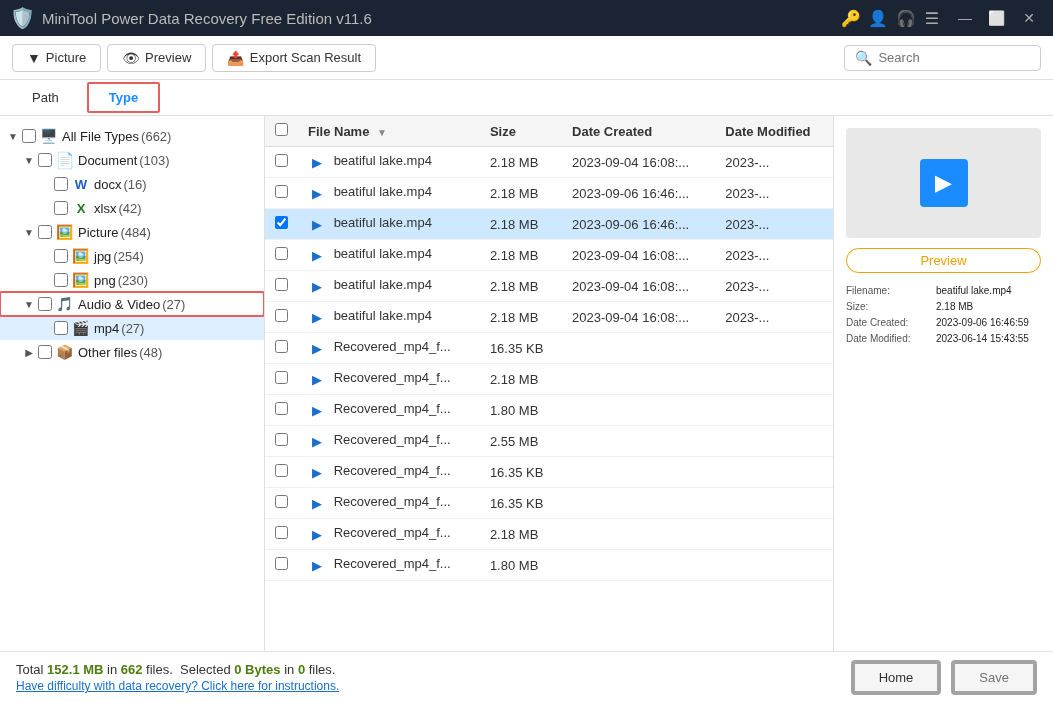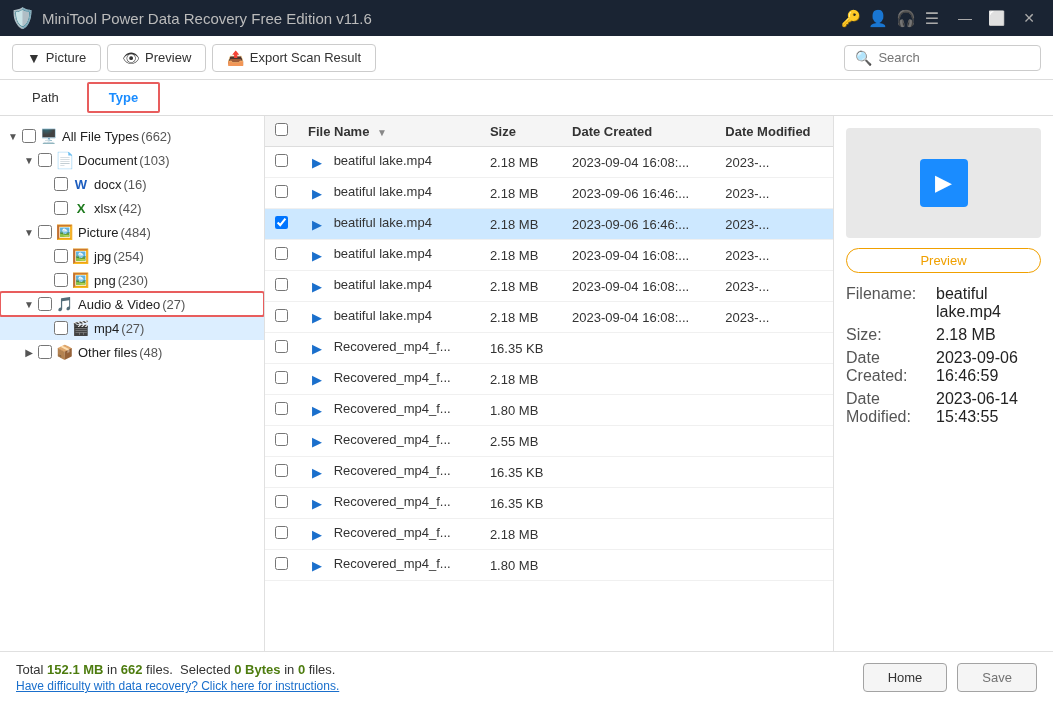--- a/index.html
+++ b/index.html
@@ -127,35 +127,35 @@
     #preview-thumb .play-icon {
       width: 48px; height: 48px; background: #1a8cff; border-radius: 4px;
       display: flex; align-items: center; justify-content: center; color: #fff; font-size: 22px;
     }
     .preview-btn {
       display: block; width: 100%; text-align: center;
       border: 1px solid #f0a000; border-radius: 14px; padding: 4px 0;
       color: #f0a000; font-size: 13px; cursor: pointer; margin-bottom: 12px;
       background: transparent;
     }
-    .meta-row { display: flex; margin-bottom: 5px; font-size: 16px; }
+    .meta-row { display: flex; margin-bottom: 5px; font-size: 10px; }
     .meta-label { color: #555; width: 90px; flex-shrink: 0; }
     .meta-value { color: #222; font-weight: 500; }
 
     
     #statusbar {
       background: #fff; height: 52px; border-top: 1px solid #e0e0e0;
       display: flex; align-items: center; padding: 0 16px; justify-content: space-between;
     }
     #statusbar .status-text { font-size: 13px; color: #333; }
     #statusbar .status-text strong { font-weight: 700; color: #4d7c0f; }
     #statusbar .status-link { color: #1a6fcc; font-size: 12px; text-decoration: underline; cursor: pointer; display: block; margin-top: 2px; }
     #statusbar .status-btns { display: flex; gap: 10px; }
     .status-btn {
-      padding: 6px 24px; border: 1px solid #a3a3a3; border-radius: 4px;
+      padding: 6px 24px; border: 4px solid #a3a3a3; border-radius: 4px;
       font-size: 13px; cursor: pointer; background: #f5f5f5; color: #333;
     }
     .status-btn.disabled { color: #737373; cursor: default; }
 
     
     .icon-doc { color: #4a90e2; }
     .icon-pic { color: #e85d5d; }
     .icon-all { color: #3080d0; }
 
     

